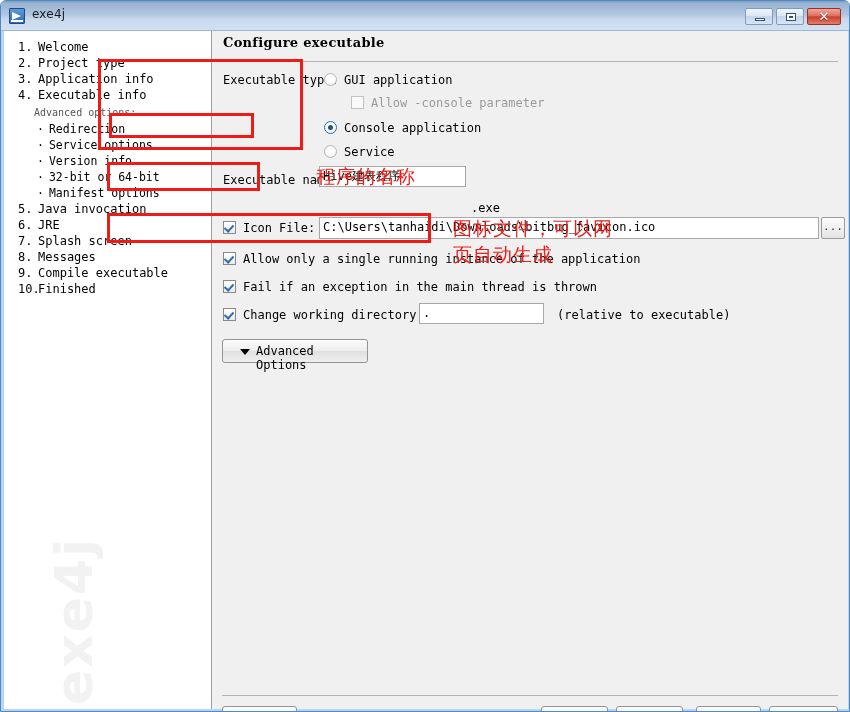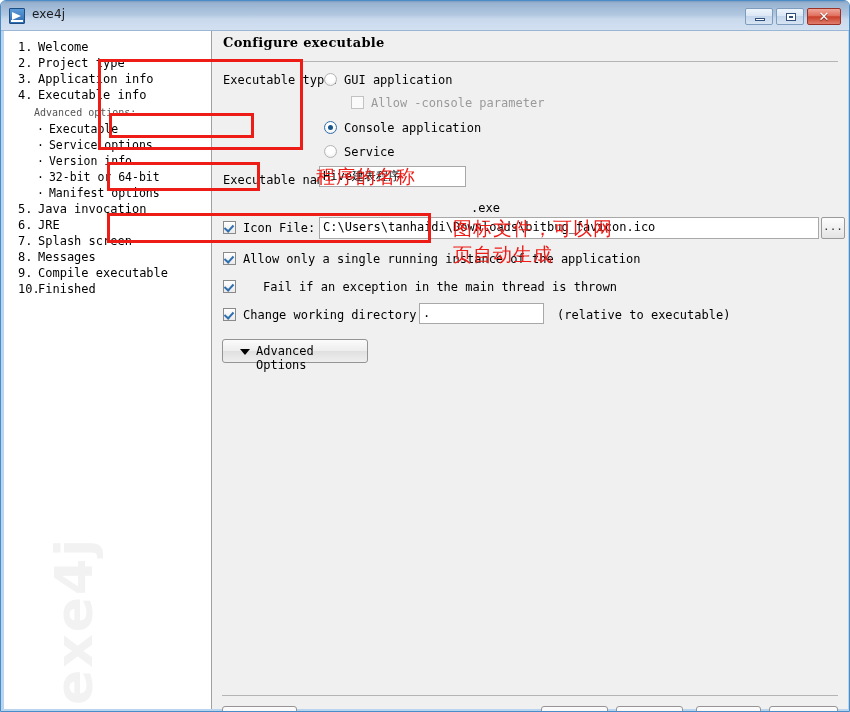--- a/index.html
+++ b/index.html
@@ -398,21 +398,21 @@
       <div class="nav-item" style="top:41px;">
         <span class="num">3.</span><span>Application info</span>
       </div>
       <div class="nav-item current" style="top:57px;">
         <span class="num">4.</span><span>Executable info</span>
       </div>
 
       <div class="nav-sub-head" style="top:76px;">Advanced options:</div>
 
       <div class="nav-sub" style="top:91px;">
-        <span class="dot">·</span><span>Executable</span>
+        <span class="dot">·</span><span>Redirection</span>
       </div>
       <div class="nav-sub" style="top:107px;">
         <span class="dot">·</span><span>Service options</span>
       </div>
       <div class="nav-sub" style="top:123px;">
         <span class="dot">·</span><span>Version info</span>
       </div>
       <div class="nav-sub" style="top:139px;">
         <span class="dot">·</span><span>32-bit or 64-bit</span>
       </div>
@@ -469,21 +469,21 @@
       <div class="lbl" style="left:30px; top:190px;">Icon File:</div>
       <div class="tinput" style="left:106px; top:186px; width:500px; height:22px;">C:\Users\tanhaidi\Downloads\bitbug_favicon.ico</div>
       <div id="browse-btn">
         <div class="dots">...</div>
       </div>
 
       <div class="cbx checked" style="left:10px; top:221px;"></div>
       <div class="lbl" style="left:30px; top:221px;">Allow only a single running instance of the application</div>
 
       <div class="cbx checked" style="left:10px; top:249px;"></div>
-      <div class="lbl" style="left:30px; top:249px;margin-left:20px;">Fail if an exception in the main thread is thrown</div>
+      <div class="lbl" style="left:30px; top:249px;">Fail if an exception in the main thread is thrown</div>
 
       <div class="cbx checked" style="left:10px; top:277px;"></div>
       <div class="lbl" style="left:30px; top:277px;">Change working directory to:</div>
       <div class="tinput" style="left:206px; top:272px; width:125px; height:21px;">.</div>
       <div class="lbl" style="left:344px; top:277px;">(relative to executable)</div>
 
       <div id="adv-btn">
         <div class="caret"></div>
         <div class="t">Advanced Options</div>
       </div>

